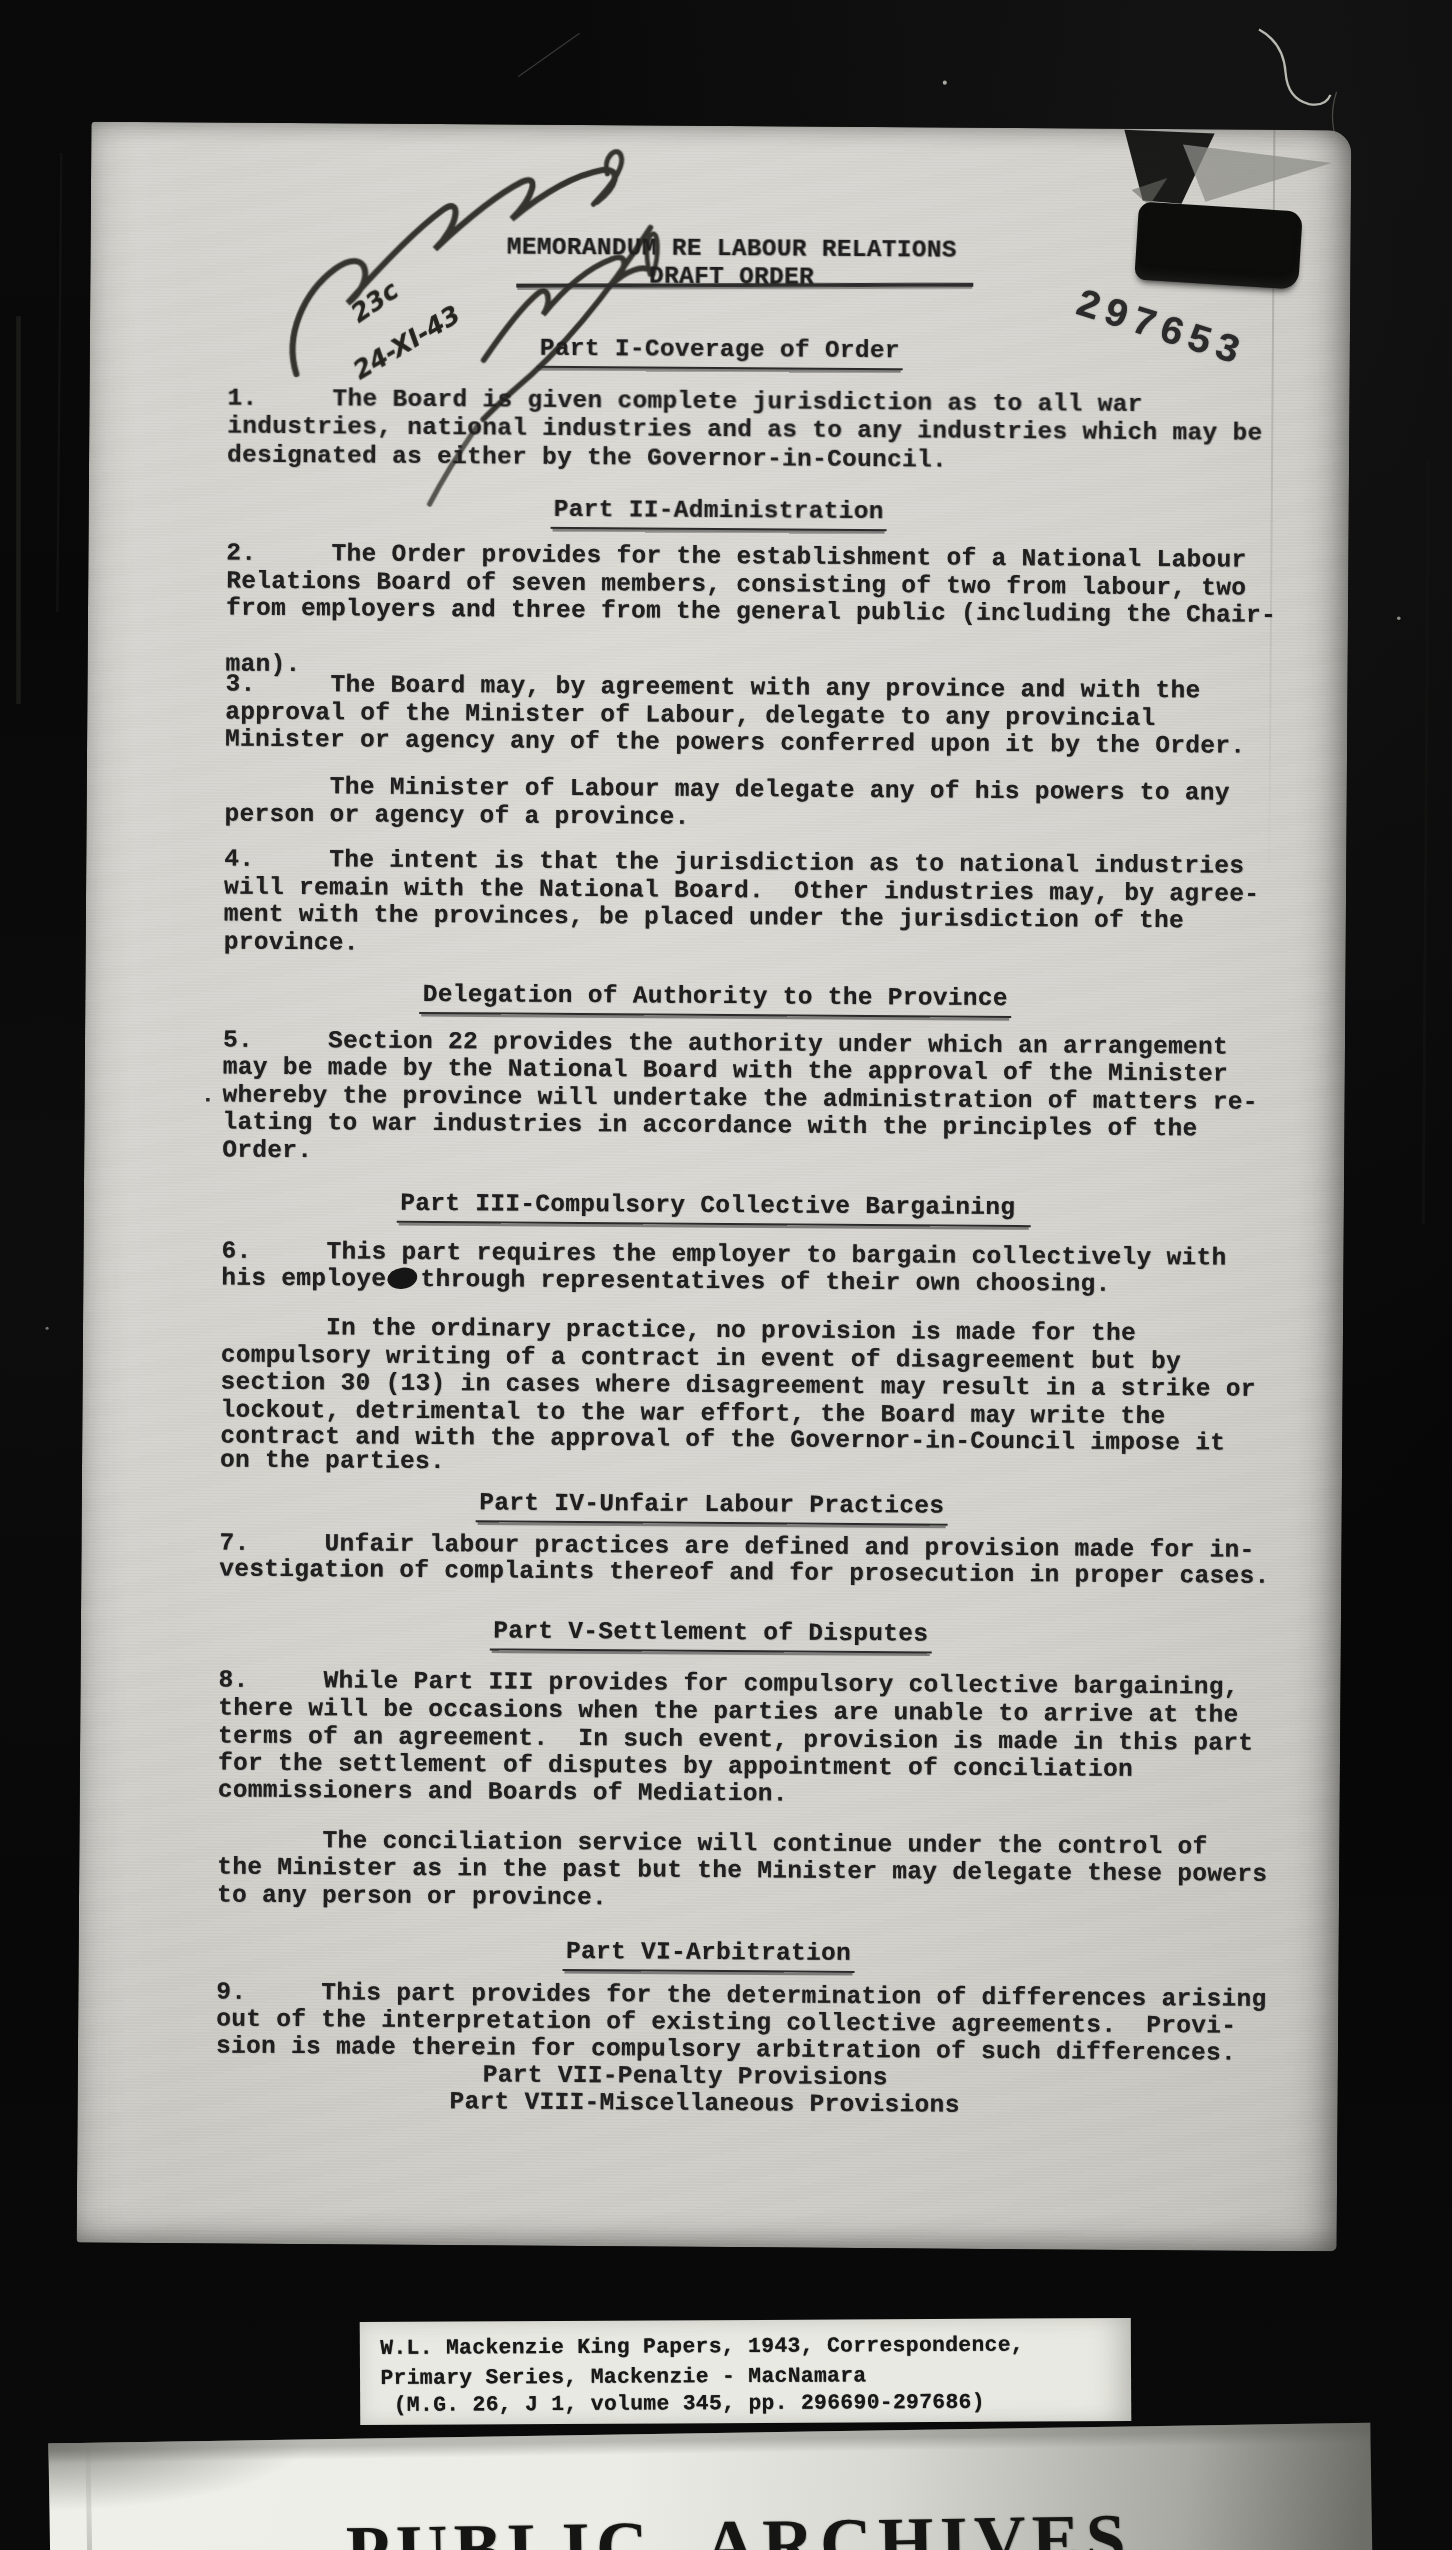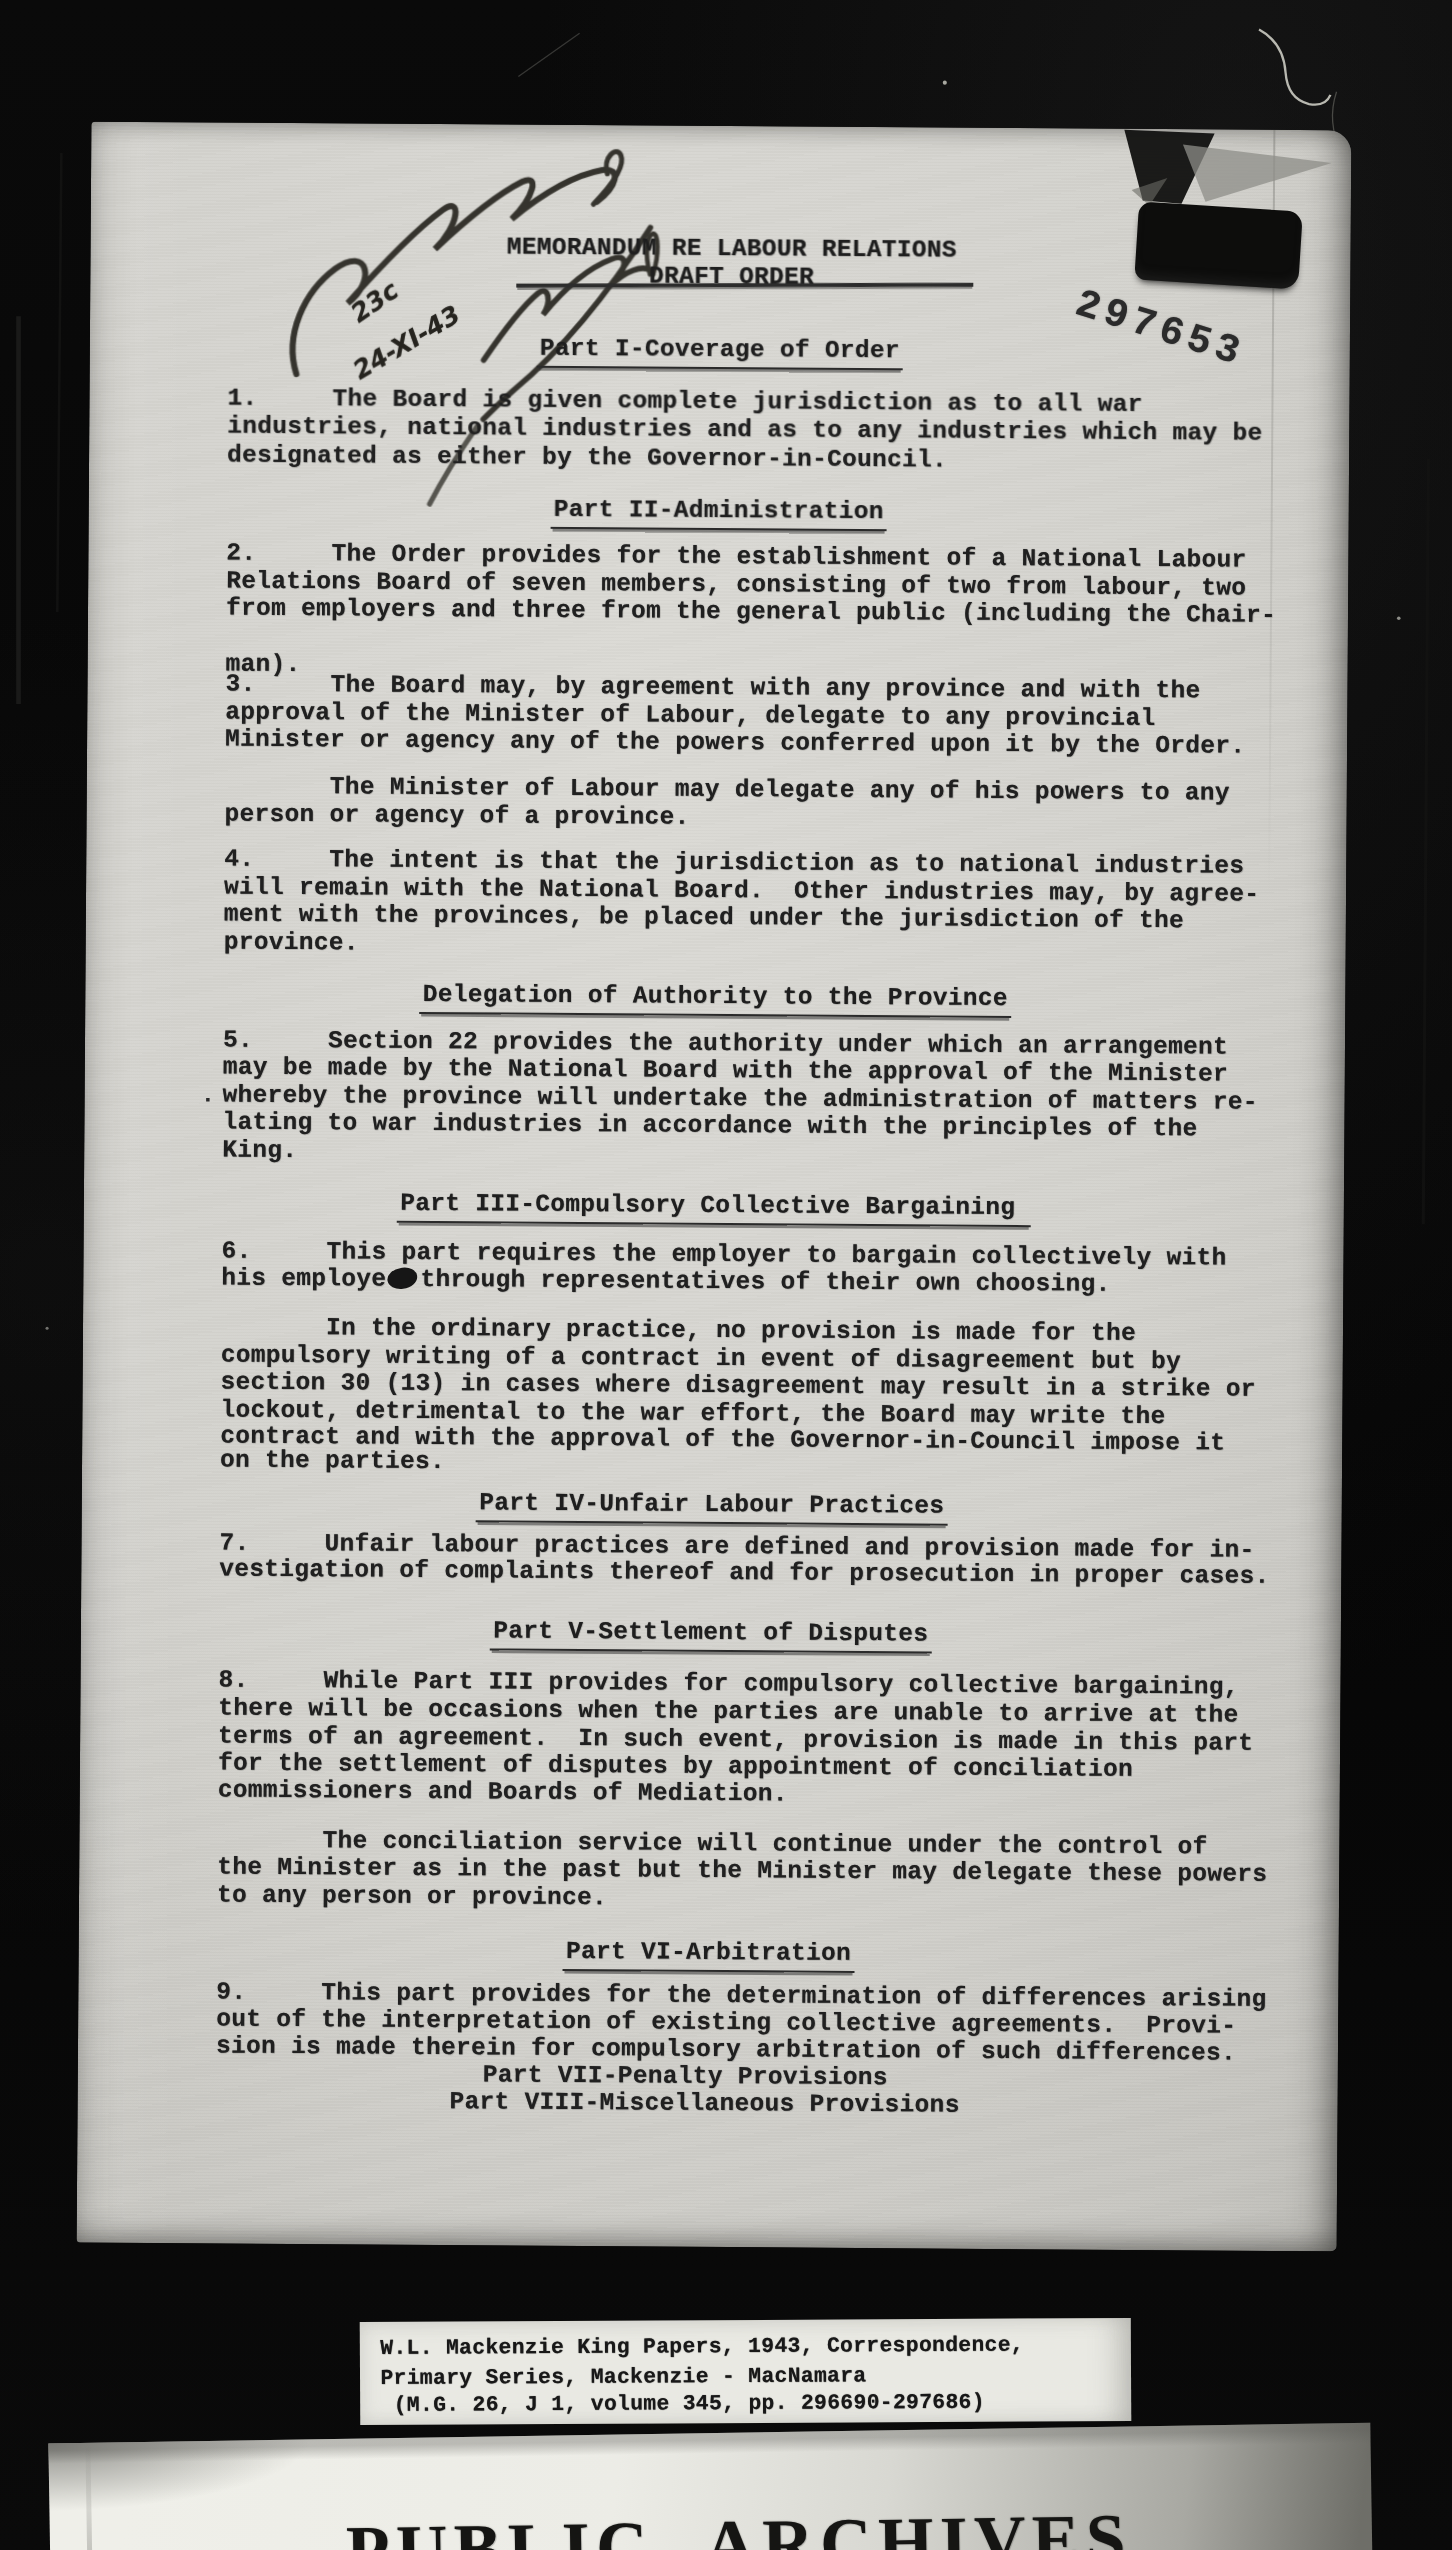--- a/index.html
+++ b/index.html
@@ -148,21 +148,21 @@
     <div class="tl" style="top:752px;">will remain with the National Board.  Other industries may, by agree-</div>
     <div class="tl" style="top:779px;">ment with the provinces, be placed under the jurisdiction of the</div>
     <div class="tl" style="top:807px;text-align:right;">province.</div>
 
     <div class="hd" style="top:857px;"><span>Delegation of Authority to the Province</span></div>
     <div class="stray-dot">.</div>
     <div class="tl" style="top:905px;">5.     Section 22 provides the authority under which an arrangement</div>
     <div class="tl" style="top:932px;">may be made by the National Board with the approval of the Minister</div>
     <div class="tl" style="top:960px;">whereby the province will undertake the administration of matters re-</div>
     <div class="tl" style="top:987px;">lating to war industries in accordance with the principles of the</div>
-    <div class="tl" style="top:1015px;">King.</div>
+    <div class="tl" style="top:1015px;">Order.</div>
 
     <div class="hd" style="top:1066px;"><span style="padding-right:15.3px;">Part III-Compulsory Collective Bargaining</span></div>
     <div class="tl" style="top:1116px;">6.     This part requires the employer to bargain collectively with</div>
     <div class="tl" style="top:1143px;"><span>his employe</span><span class="inkblot-inline"></span><span>through representatives of their own choosing.</span></div>
 
     <div class="tl" style="top:1192px;">       In the ordinary practice, no provision is made for the</div>
     <div class="tl" style="top:1220px;">compulsory writing of a contract in event of disagreement but by</div>
     <div class="tl" style="top:1247px;">section 30 (13) in cases where disagreement may result in a strike or</div>
     <div class="tl" style="top:1275px;">lockout, detrimental to the war effort, the Board may write the</div>
     <div class="tl" style="top:1301px;">contract and with the approval of the Governor-in-Council impose it</div>

